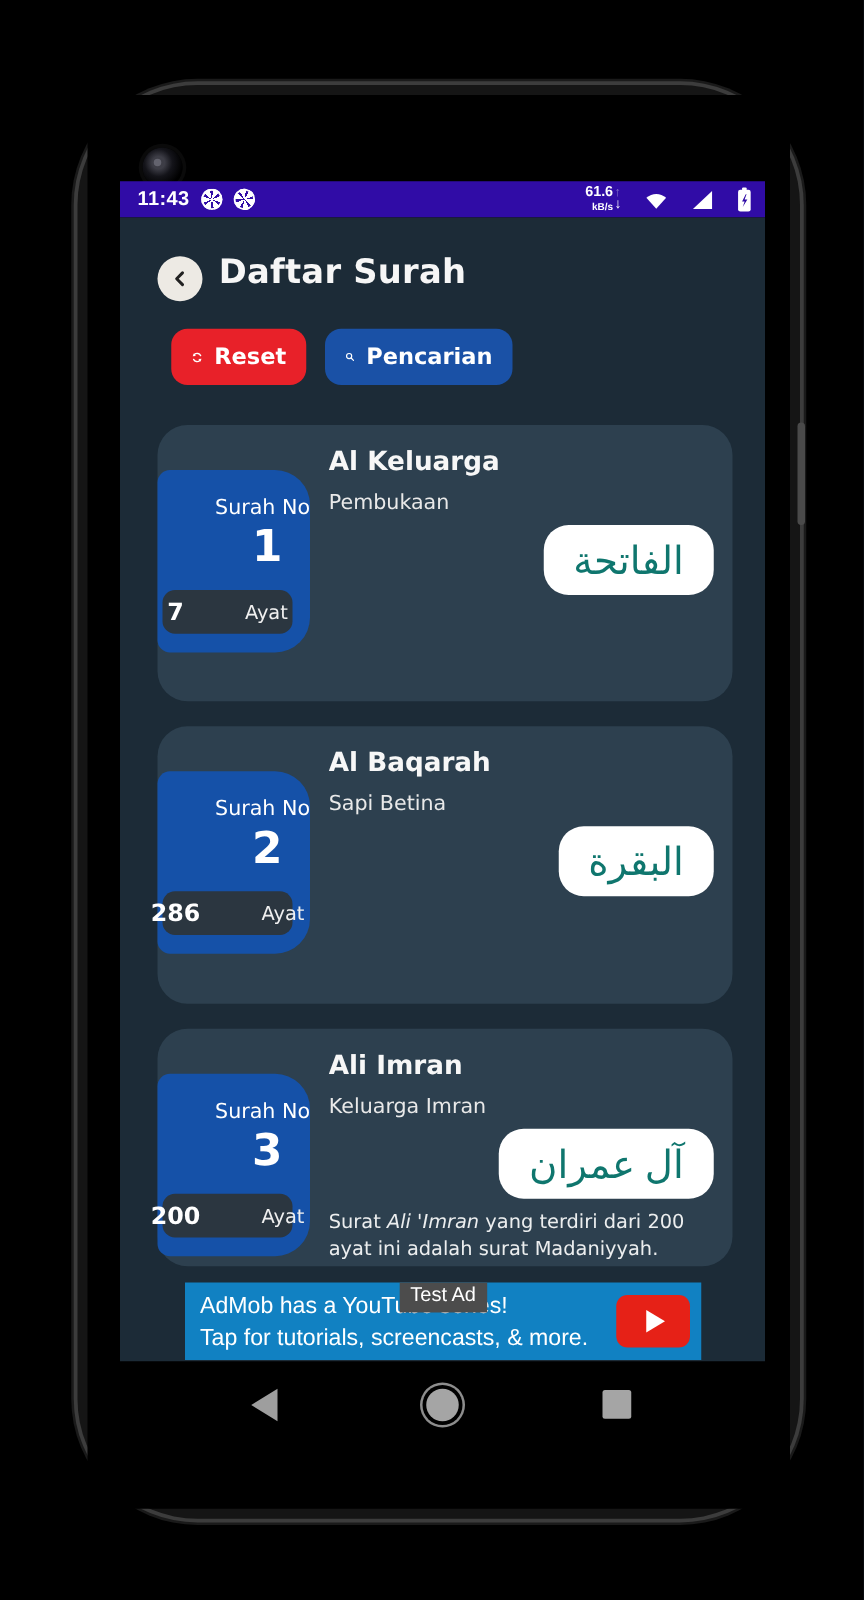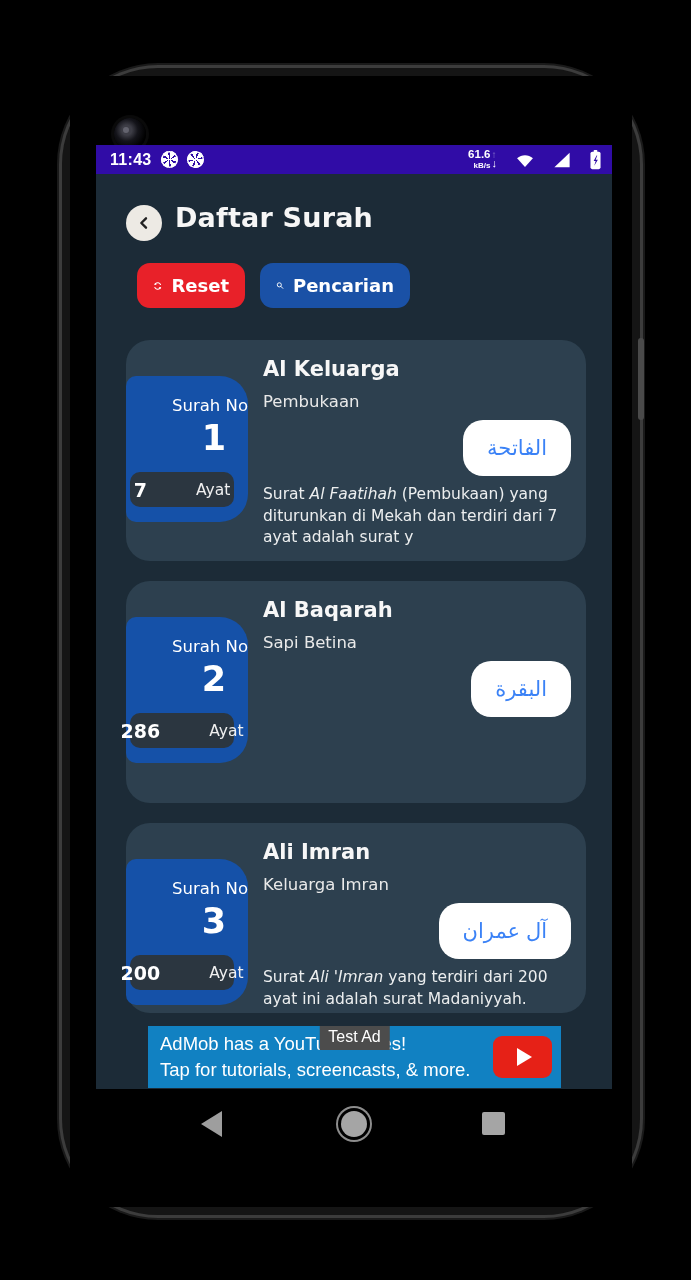--- a/index.html
+++ b/index.html
@@ -92,21 +92,21 @@
     border-radius:10px;display:flex;align-items:center;justify-content:center;gap:6px;
   }
   .ayat-count{font-size:19px;font-weight:bold;color:#fff;}
   .ayat-word{font-size:15.5px;color:#f0f0f0;margin-left:43px;}
   .card-title{position:absolute;left:137px;top:17px;font-size:21px;font-weight:bold;color:#f7f7f7;}
   .card-subtitle{position:absolute;left:137px;top:52px;font-size:16.5px;color:#e9e9e9;}
   .arabic-pill{
     position:absolute;right:15px;top:80px;height:56px;background:#fff;border-radius:20px;
     display:flex;align-items:center;padding:0 24px;direction:rtl;
   }
-  .arabic-text{font-size:21px;color:#3b82f6;font-family:Liberation Sans, sans-serif;}
+  .arabic-text{font-size:31px;color:#0f766e;font-family:Liberation Serif, serif;}
   .card-desc{
     position:absolute;left:137px;top:144px;width:310px;font-size:15.5px;line-height:21.5px;
     color:#eceeef;
   }
   
   .ad{
     position:absolute;left:52px;top:852px;width:413px;height:62px;background:#1181c2;
     font-family:"Liberation Sans",sans-serif;color:#fff;overflow:visible;
   }
   .ad-line1{position:absolute;left:12px;top:7px;font-size:18.5px;}
@@ -216,21 +216,20 @@
             <div class="ayat-pill">
               <span class="ayat-count">7</span>
               <span class="ayat-word">Ayat</span>
             </div>
           </div>
           <div class="card-title">Al Keluarga</div>
           <div class="card-subtitle">Pembukaan</div>
           <div class="arabic-pill">
             <span class="arabic-text">الفاتحة</span>
           </div>
-          <div class="card-desc"><span>Surat </span><i>Al Faatihah</i><span> (Pembukaan) yang diturunkan di Mekah dan terdiri dari 7 ayat adalah surat y</span></div>
         </div>
 
         <div class="card card-2">
           <div class="badge">
             <div class="badge-label">Surah No</div>
             <div class="badge-number">2</div>
             <div class="ayat-pill">
               <span class="ayat-count">286</span>
               <span class="ayat-word">Ayat</span>
             </div>

